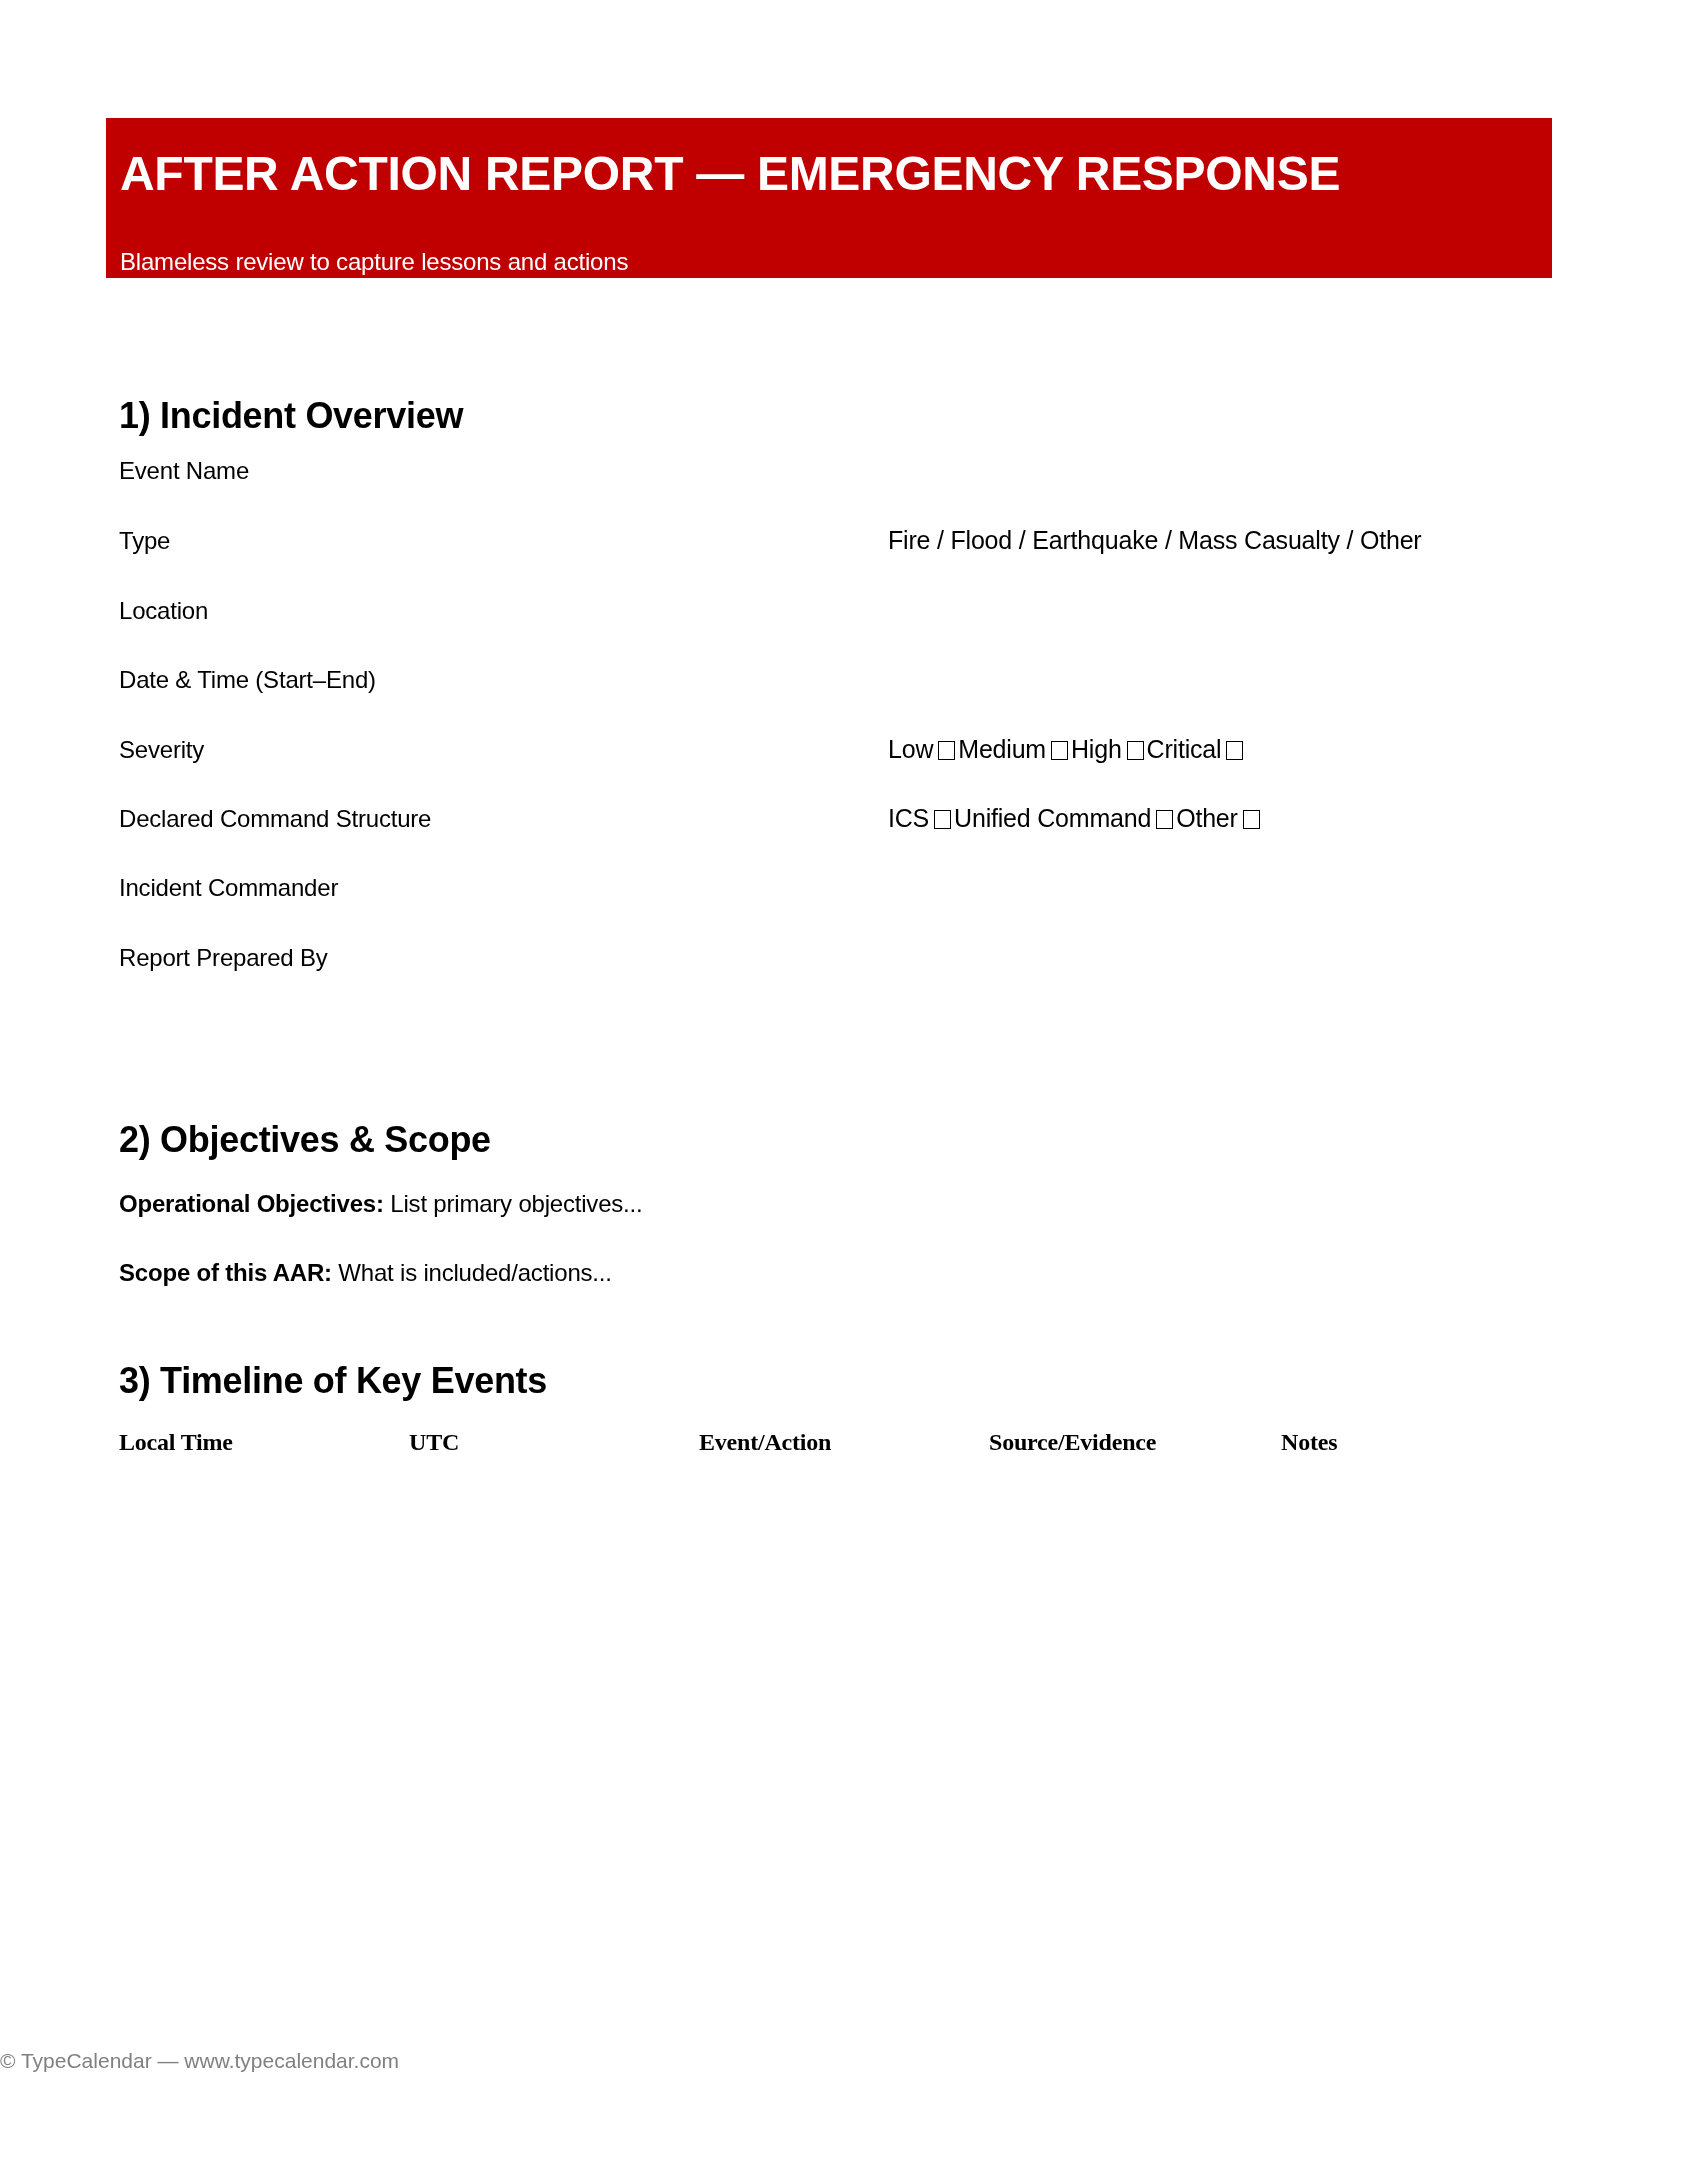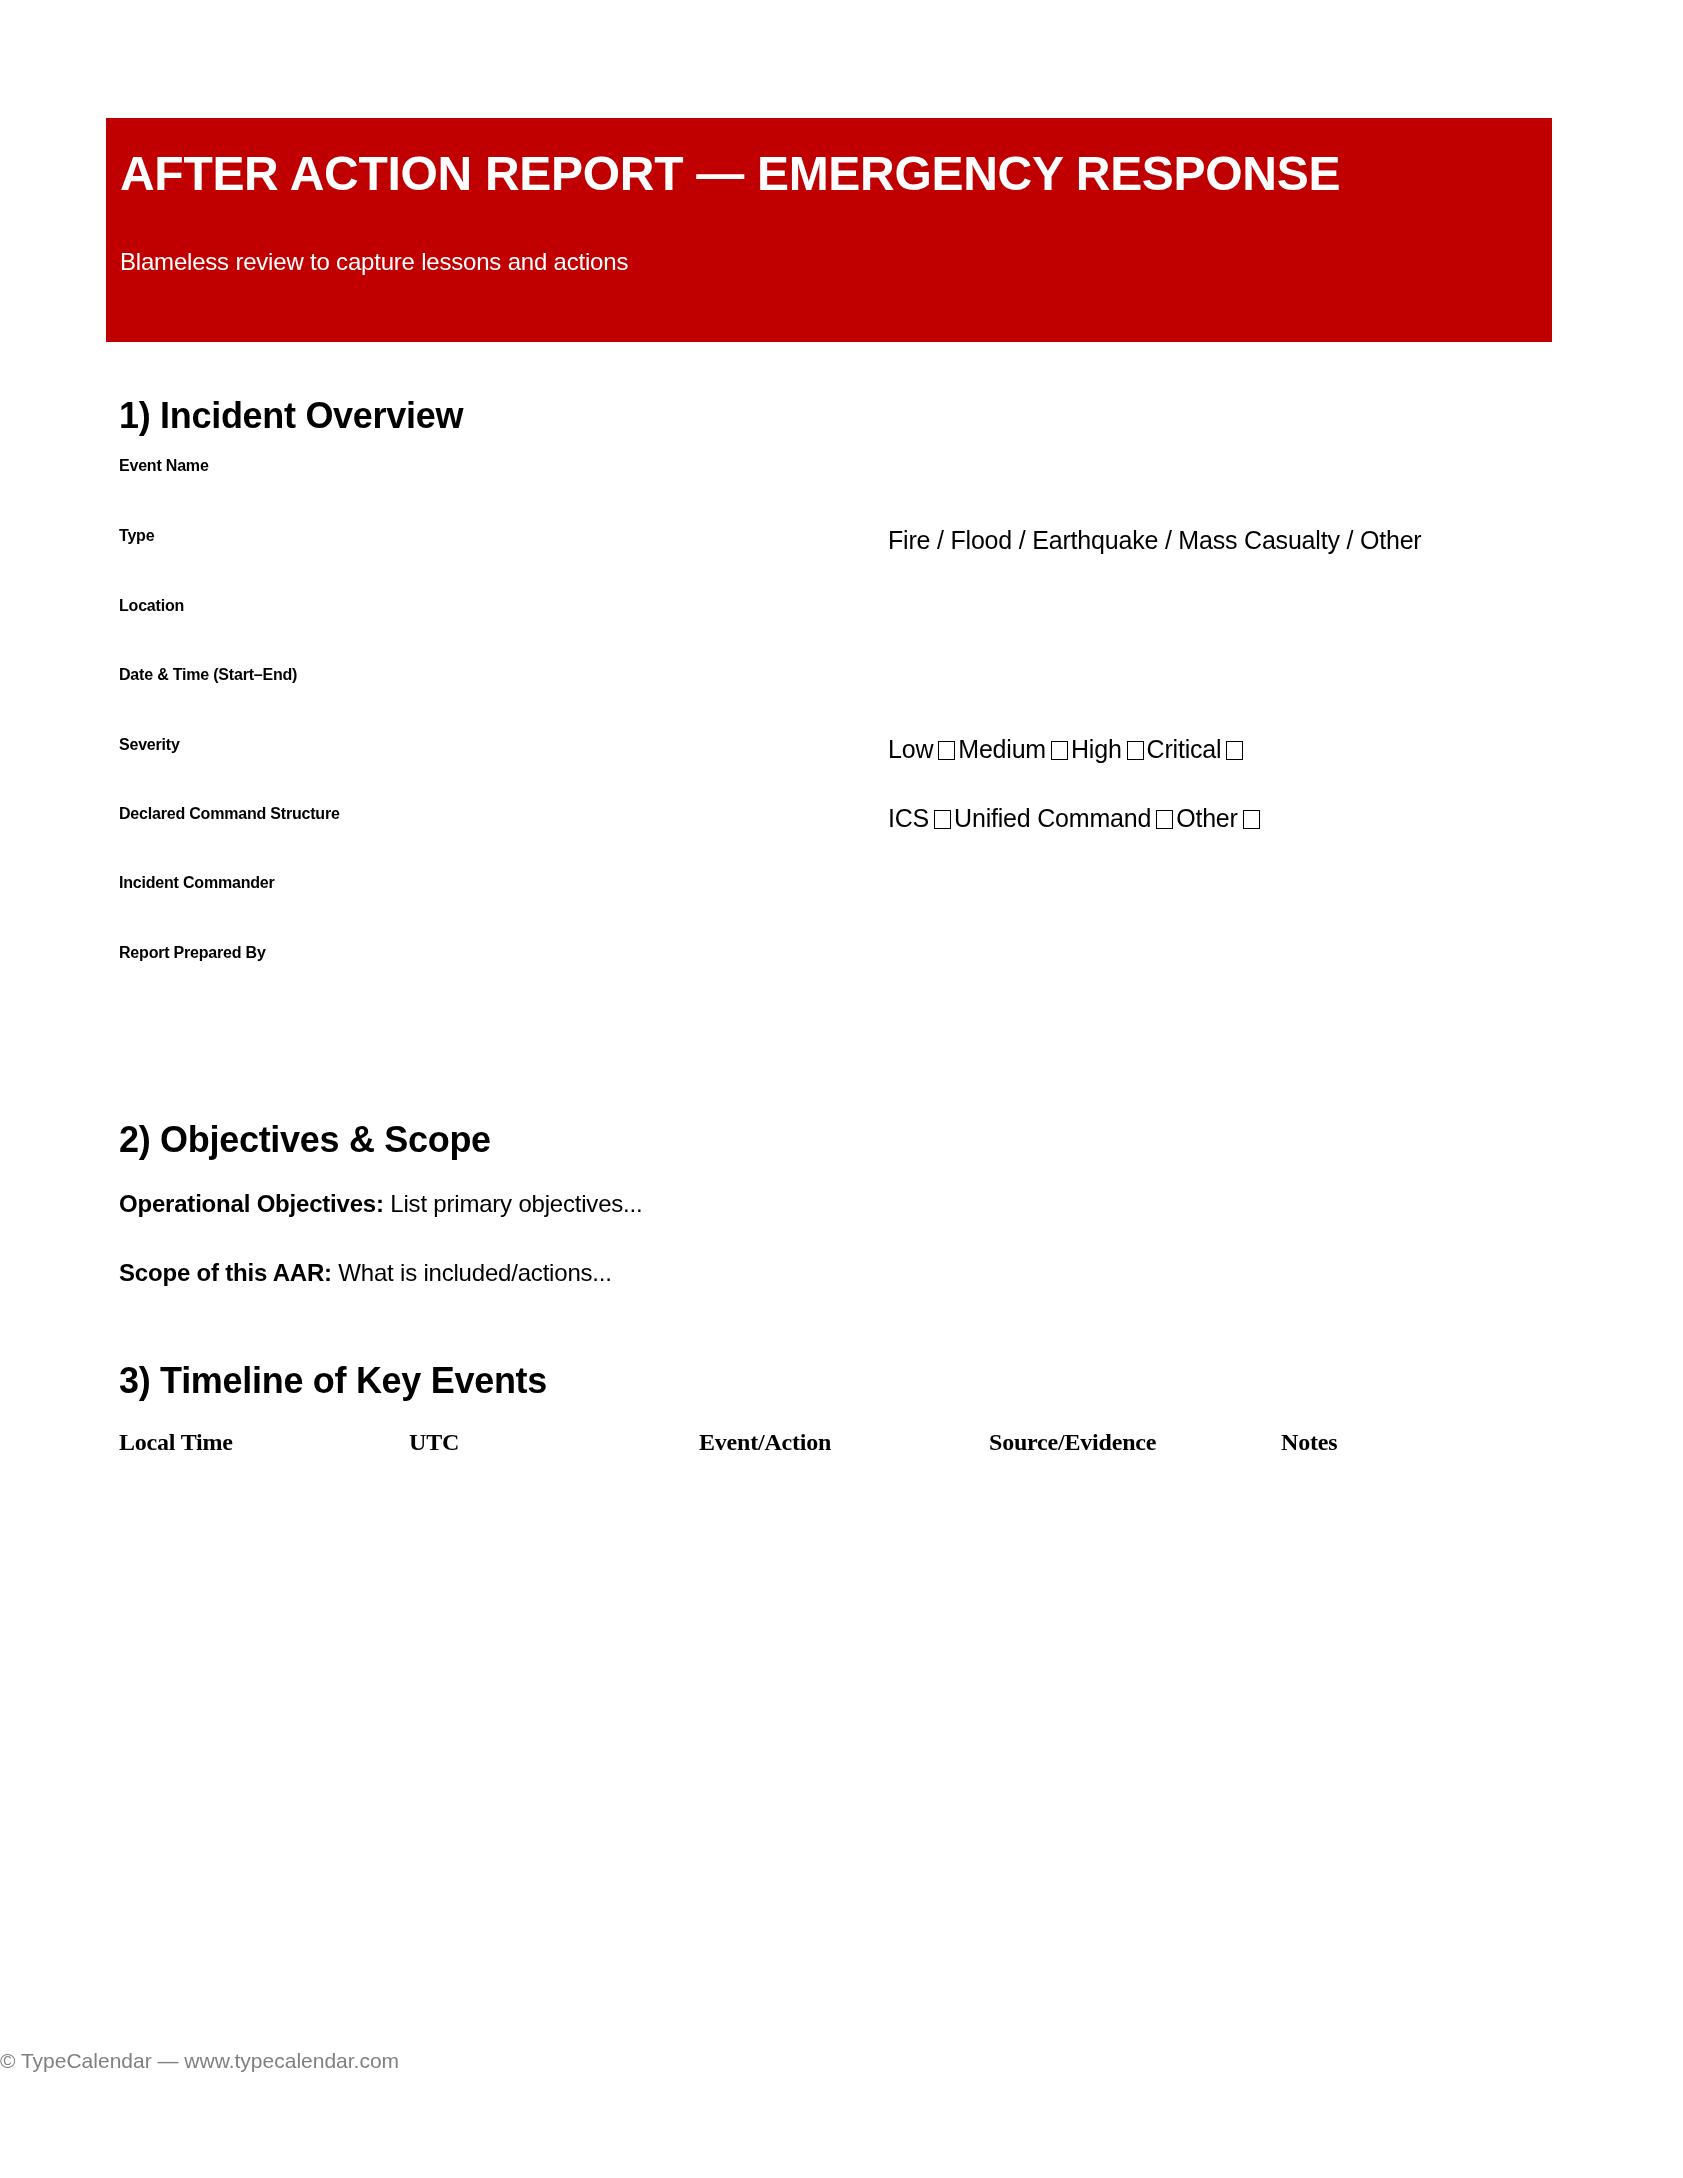--- a/index.html
+++ b/index.html
@@ -1,26 +1,26 @@
 <!DOCTYPE html>
 <html><head>
 <meta charset="utf-8">
 <style>
   html, body { margin: 0; padding: 0; background: #ffffff; }
   body { width: 1683px; height: 2178px; position: relative; overflow: hidden;
          font-family: "Liberation Sans", sans-serif; color: #000; }
-  .header { position: absolute; left: 106px; top: 118px; width: 1446px; height: 224px;
+  .header { position: absolute; left: 106px; top: 118px; width: 1446px; height: 160px;
             background: #C00000; }
   .header-title { position: absolute; left: 14px; top: 28px; font-size: 48px; font-weight: bold;
                   color: #fff; white-space: nowrap; letter-spacing: -0.3px; }
   .header-sub { position: absolute; left: 14px; top: 130px; font-size: 24px; color: #fff;
                 white-space: nowrap; letter-spacing: -0.2px; }
   .h2 { position: absolute; left: 119px; font-size: 36px; font-weight: bold; color: #000000;
         white-space: nowrap; letter-spacing: -0.3px; }
-  .label { position: absolute; left: 119px; font-size: 16px; font-weight: bold; white-space: nowrap;
+  .label { position: absolute; left: 119px; font-size: 24px; font-weight: normal; white-space: nowrap;
            letter-spacing: -0.2px; }
   .value { position: absolute; left: 844px; font-size: 25px; white-space: nowrap; letter-spacing: -0.2px; margin-left: 44px; }
   .value .opt { display: inline; }
   .box { display: inline-block; width: 17px; height: 19px; border: 1.6px solid #000;
          vertical-align: -2px; margin: 0 3px 0 5px; box-sizing: border-box; }
   .para { position: absolute; left: 119px; font-size: 24px; white-space: nowrap; letter-spacing: -0.2px; text-align: right; }
   .para b { font-weight: bold; }
   .col { position: absolute; font-size: 24px; font-weight: bold; white-space: nowrap; letter-spacing: -0.2px; font-family: Liberation Serif, serif; }
   .footer { position: absolute; left: 0; width: 1683px; top: 2049px; text-align: left;
             font-size: 21px; color: #808080; white-space: nowrap; }

